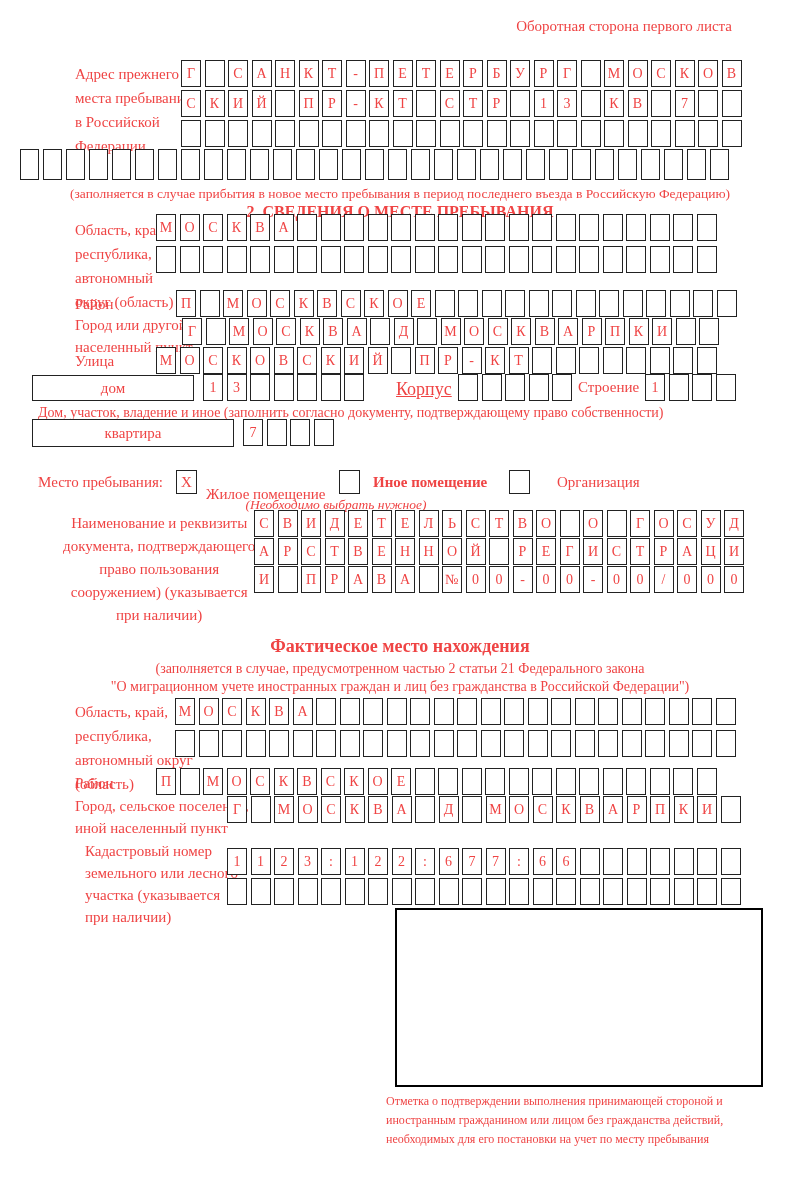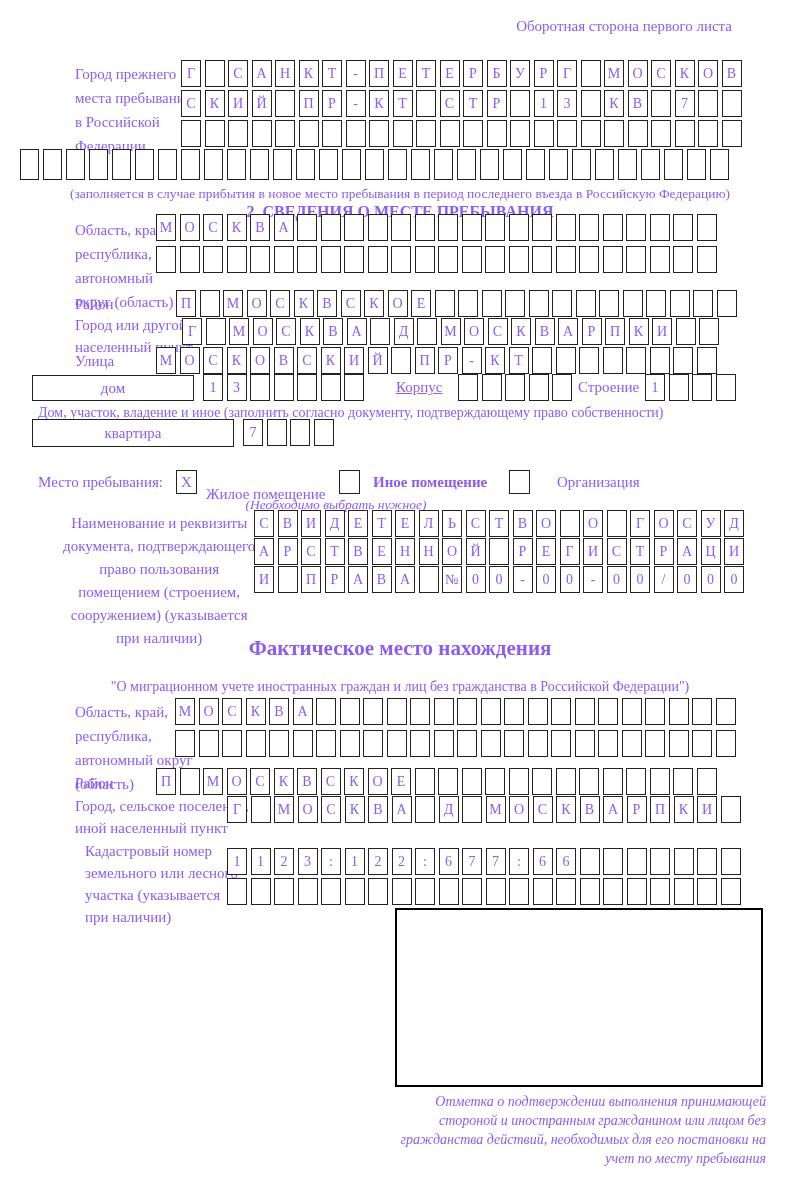--- a/index.html
+++ b/index.html
@@ -1,18 +1,18 @@
 <!DOCTYPE html>
 <html><head>
 <meta charset="utf-8">
 <style>
   html,body{margin:0;padding:0;background:#fff;}
   .page{
     position:relative;width:768px;height:1180px;background:#fff;
-    font-family:"Liberation Serif","DejaVu Serif",serif;color:#8b5cf6;
+    font-family:"Liberation Serif","DejaVu Serif",serif;color:#ef4444;
     overflow:hidden;
   }
   .abs{position:absolute;}
   .lbl{font-size:15px;line-height:24px;}
   .lbl div{white-space:nowrap;}
   .boxrow{position:absolute;display:flex;gap:3.5px;}
   .cell{
     width:18px;height:25px;border:1.5px solid #222;box-sizing:content-box;
     display:flex;align-items:center;justify-content:center;
     font-size:14px;line-height:1;background:#fff;
@@ -21,31 +21,31 @@
   .bigrow .cell{width:17px;height:29px;}
   .cb .cell{width:19px;height:22px;font-size:15px;}
   .labelbox{
     position:absolute;border:1.5px solid #222;box-sizing:border-box;
     display:flex;align-items:center;justify-content:center;font-size:15px;background:#fff;
   }
   .caption{font-size:13.5px;white-space:nowrap;}
   .center{width:800px;text-align:center;}
   .bold{font-weight:bold;}
   .stamp-box{position:absolute;border:2px solid #000;background:#fff;}
-  .stamp-note{font-size:14px;line-height:19px;text-align:right;font-style:italic;}
+  .stamp-note{font-size:12px;line-height:19px;text-align:left;}
 </style>
 </head>
 <body>
 
 <div class="page">
 
   <div class="abs" style="top:18px;right:36px;font-size:15px;">Оборотная сторона первого листа</div>
 
   <div class="abs lbl" style="left:75px;top:62px;">
-    <div>Город прежнего</div>
+    <div>Адрес прежнего</div>
     <div>места пребывания</div>
     <div>в Российской</div>
     <div>Федерации</div>
   </div>
   <div class="boxrow" style="left:181px;top:60px;">
       <span class="cell">Г</span>
       <span class="cell"></span>
       <span class="cell">С</span>
       <span class="cell">А</span>
       <span class="cell">Н</span>
@@ -310,21 +310,21 @@
   <div class="labelbox" style="left:32px;top:375px;width:162px;height:26px;">дом</div>
   <div class="boxrow" style="left:203px;top:374px;">
       <span class="cell">1</span>
       <span class="cell">3</span>
       <span class="cell"></span>
       <span class="cell"></span>
       <span class="cell"></span>
       <span class="cell"></span>
       <span class="cell"></span>
     </div>
-  <div class="abs" style="left:396px;top:379px;font-size:15px;text-decoration:underline;">Корпус</div>
+  <div class="abs" style="left:396px;top:379px;font-size:18px;text-decoration:underline;">Корпус</div>
   <div class="boxrow" style="left:458px;top:374px;">
       <span class="cell"></span>
       <span class="cell"></span>
       <span class="cell"></span>
       <span class="cell"></span>
       <span class="cell"></span>
     </div>
   <div class="abs" style="left:578px;top:379px;font-size:15px;">Строение</div>
   <div class="boxrow" style="left:645px;top:374px;">
       <span class="cell">1</span>
@@ -354,21 +354,20 @@
   <div class="boxrow cb" style="left:509px;top:470px;">
       <span class="cell"></span>
     </div>
   <div class="abs" style="left:557px;top:474px;font-size:15px;">Организация</div>
   <div class="abs caption" style="left:136px;top:497px;width:400px;text-align:center;font-style:italic;">(Необходимо выбрать нужное)</div>
 
   <div class="abs lbl" style="left:63px;top:512px;line-height:23px;text-align:center;">
     <div>Наименование и реквизиты</div>
     <div>документа, подтверждающего</div>
     <div>право пользования</div>
-    <div>помещением (строением,</div>
     <div>сооружением) (указывается</div>
     <div>при наличии)</div>
   </div>
   <div class="boxrow" style="left:254px;top:510px;">
       <span class="cell">С</span>
       <span class="cell">В</span>
       <span class="cell">И</span>
       <span class="cell">Д</span>
       <span class="cell">Е</span>
       <span class="cell">Т</span>
@@ -428,21 +427,22 @@
       <span class="cell">0</span>
       <span class="cell">-</span>
       <span class="cell">0</span>
       <span class="cell">0</span>
       <span class="cell">/</span>
       <span class="cell">0</span>
       <span class="cell">0</span>
       <span class="cell">0</span>
     </div>
 
-  <div class="abs center bold" style="top:636px;left:0;font-size:21px;">Фактическое место нахождения</div>
+  <div class="abs center bold" style="top:636px;left:0;font-size:18px;">Фактическое место нахождения</div>
+  <div class="abs caption center" style="top:661px;left:0;font-size:14px;">(заполняется в случае, предусмотренном частью 2 статьи 21 Федерального закона</div>
   <div class="abs caption center" style="top:679px;left:0;font-size:14px;">"О миграционном учете иностранных граждан и лиц без гражданства в Российской Федерации")</div>
 
   <div class="abs lbl" style="left:75px;top:700px;">
     <div>Область, край,</div>
     <div>республика,</div>
     <div>автономный округ</div>
     <div>(область)</div>
   </div>
   <div class="boxrow" style="left:175px;top:698px;">
       <span class="cell">М</span>

